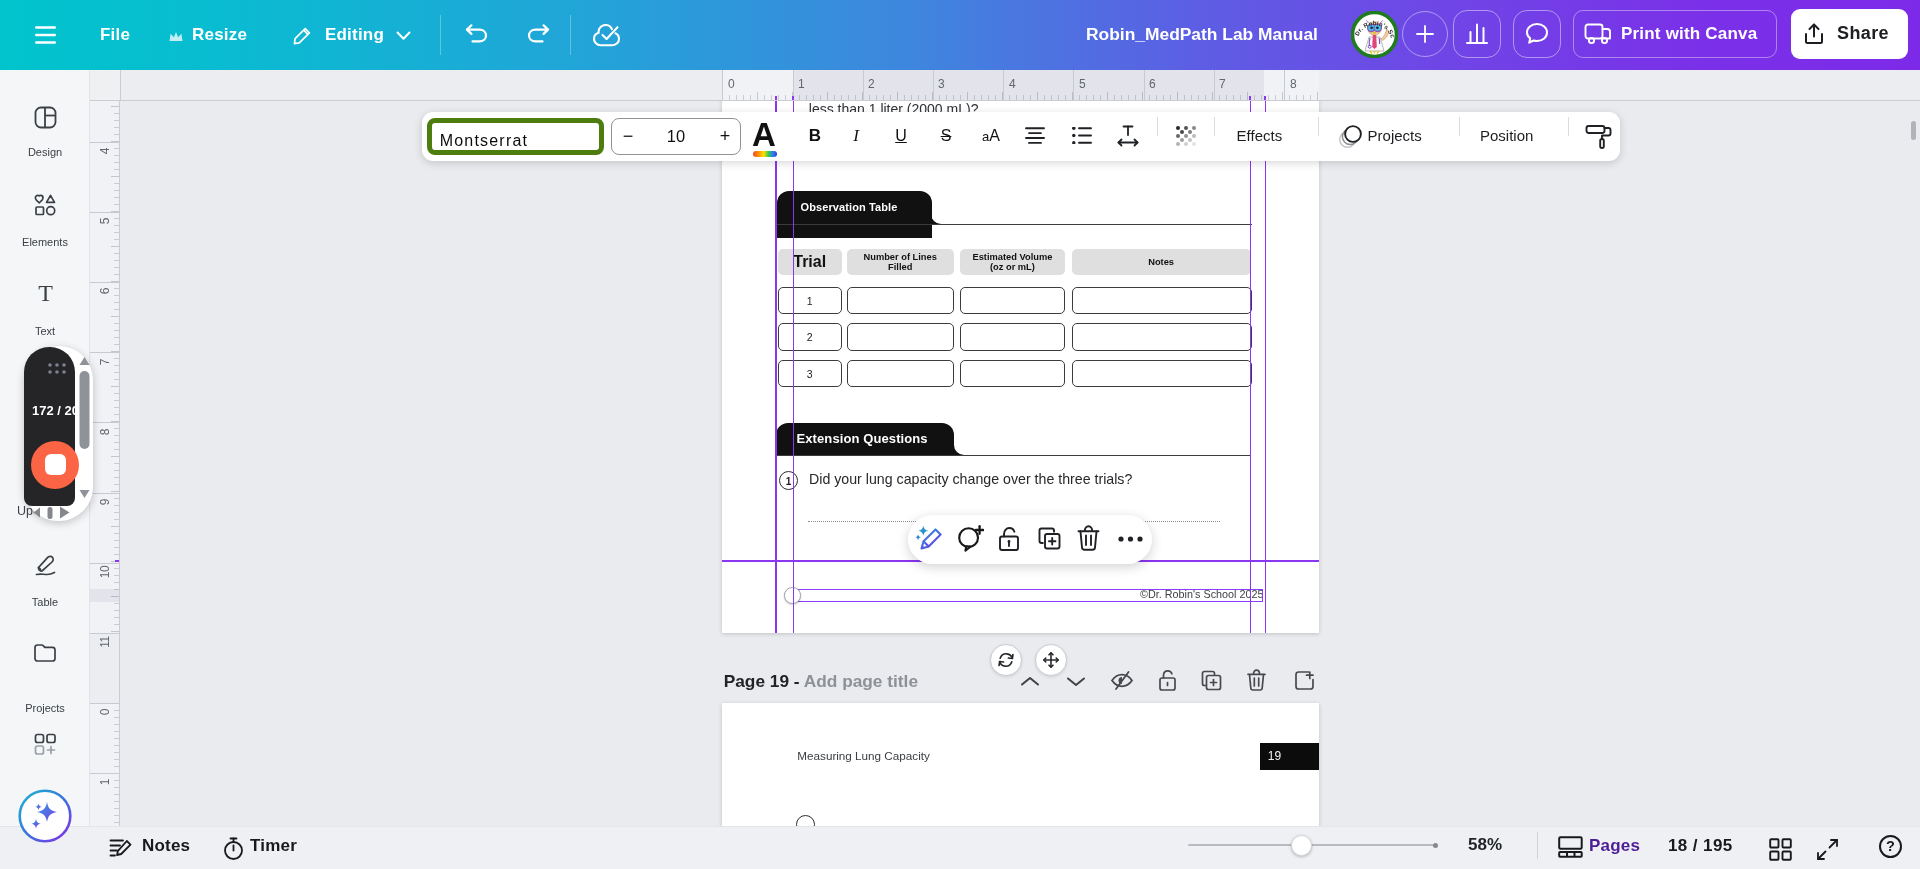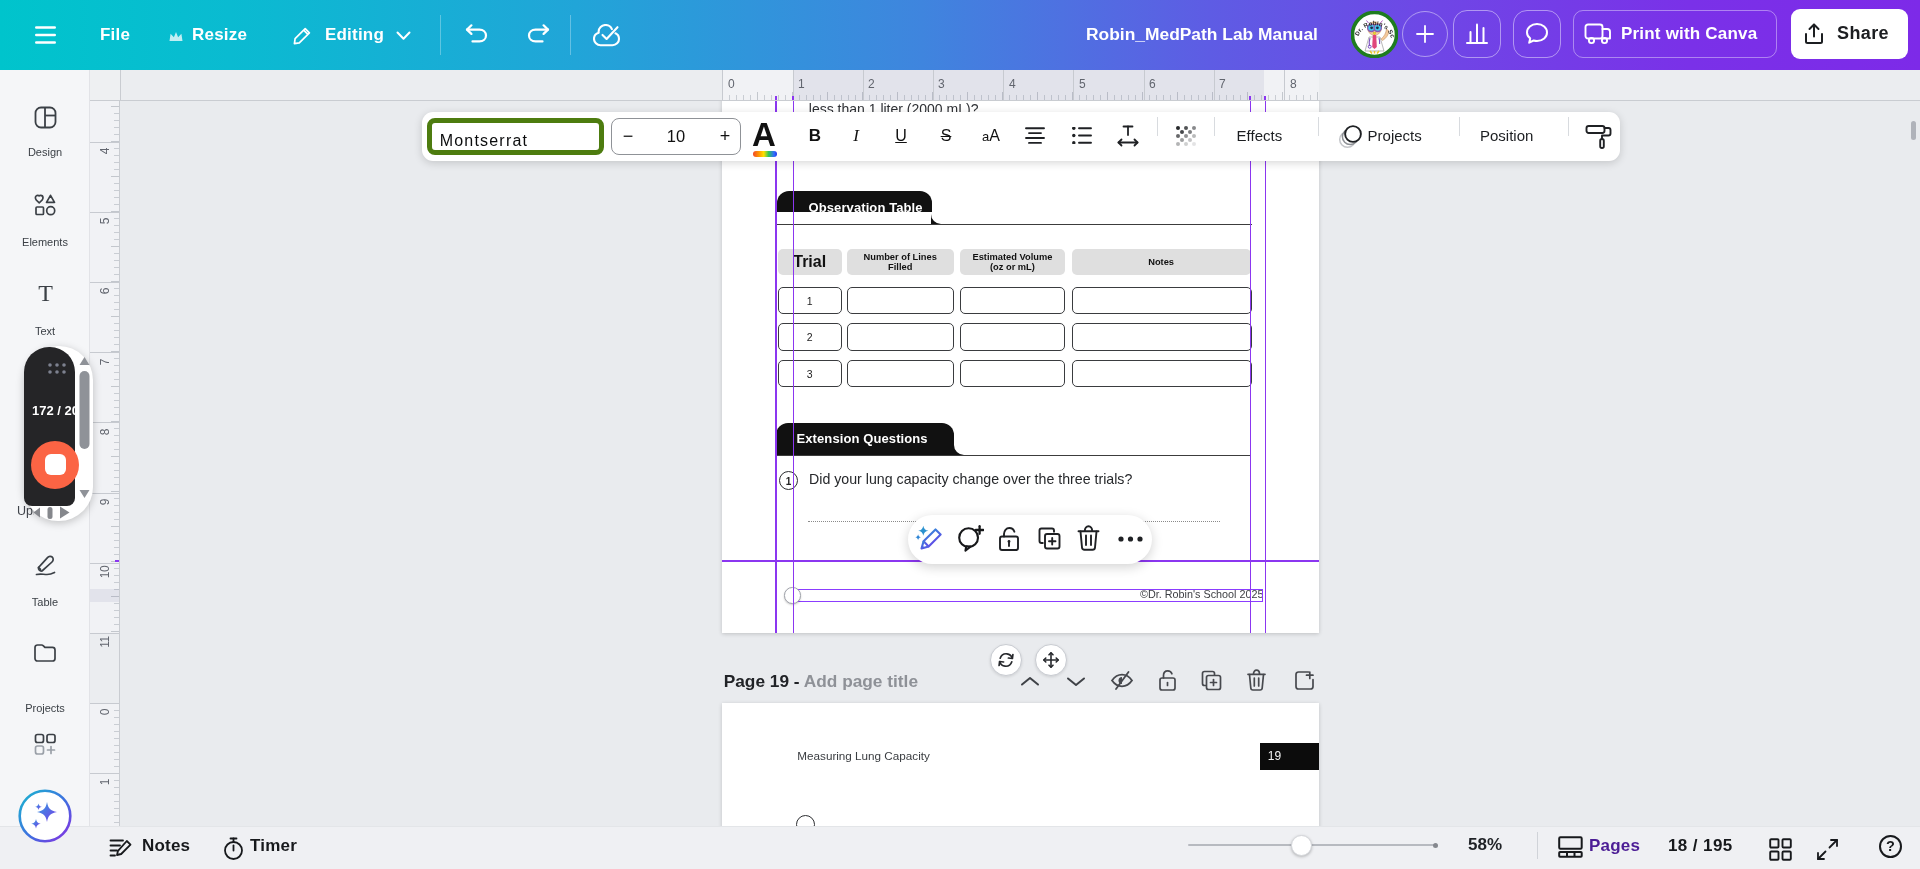--- a/index.html
+++ b/index.html
@@ -315,21 +315,21 @@
   <div class="vnum abs" style="top:534px;letter-spacing:-0.5px">11</div>
   <div class="vnum abs" style="top:604px">0</div>
   <div class="vnum abs" style="top:674px">1</div>
   <div class="abs" style="left:25px;top:458.5px;width:5px;height:2px;background:#8b36f0"></div>
 </div>
 <div id="canvas">
 
   <div class="page" style="left:601.3px;top:-240px;width:596.9px;height:772px"></div>
 
   <div class="abs" style="left:687.8px;top:0px;font-size:14px;color:#2f3135">less than 1 liter (2000 mL)?</div>
-  <div class="tab" style="left:655.5px;top:89.9px;width:155px;height:21px;font-size:13px;line-height:33.4px;padding-left:32px;letter-spacing:0.1px">Observation Table</div>
+  <div class="tab" style="left:655.5px;top:89.9px;width:155px;height:47px;font-size:11px;line-height:33.4px;padding-left:24px;letter-spacing:0.1px">Observation Table</div>
   <div class="abs" style="left:655.5px;top:122.6px;width:475px;height:1.2px;background:#3c3c3c"></div>
   <svg class="abs" style="left:810.4px;top:113.3px" width="10" height="10">
       <path d="M0 0 A10 10 0 0 0 10 10 L0 10 Z" fill="#111"></path>
     </svg>
   <div class="hcell" style="left:656.8px;top:147.7px;width:63.8px;height:26px;font-size:16px;line-height:26px">Trial</div>
   <div class="hcell" style="left:725.8px;top:147.7px;width:106.8px;height:26px;font-size:9.3px;line-height:10.5px;padding-top:3px">Number of Lines<br>Filled</div>
   <div class="hcell" style="left:839.1px;top:147.7px;width:104.7px;height:26px;font-size:9.3px;line-height:10.5px;padding-top:3px">Estimated Volume<br>(oz or mL)</div>
   <div class="hcell" style="left:950.6px;top:147.7px;width:179px;height:26px;font-size:9.3px;line-height:26px">Notes</div>
   <div class="rcell" style="left:656.8px;top:185.5px;width:63.8px;height:27.5px;text-align:center;font-size:10.5px;line-height:26px;color:#222">1</div>
   <div class="rcell" style="left:725.8px;top:185.5px;width:106.8px;height:27.5px"></div>

